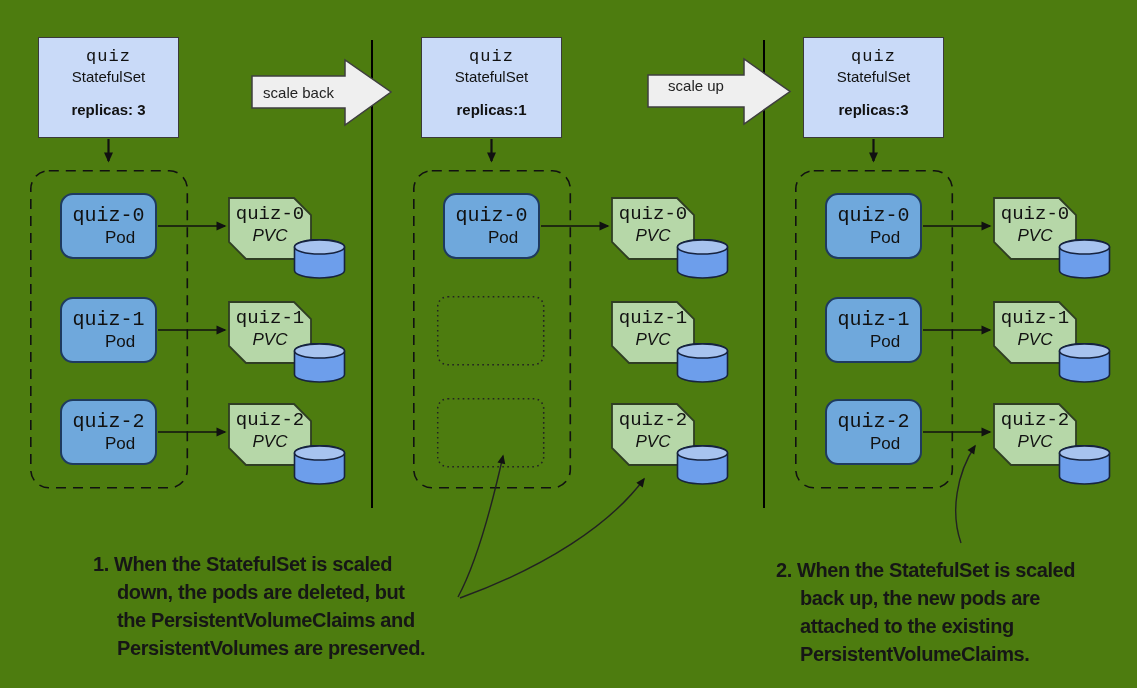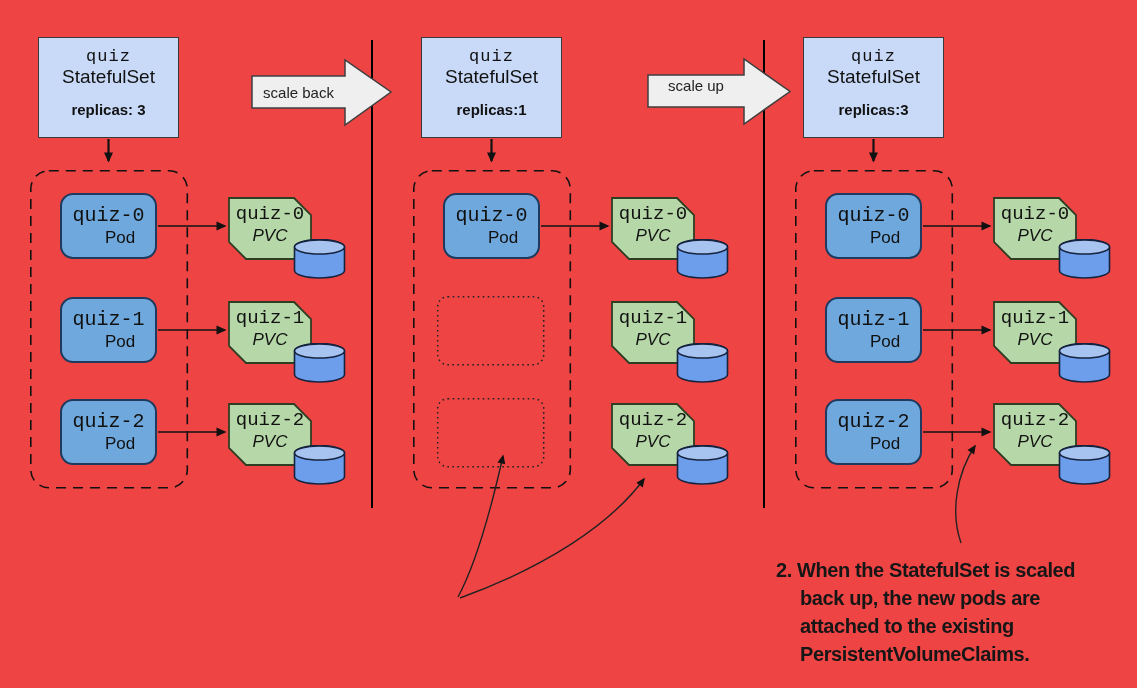--- a/index.html
+++ b/index.html
@@ -1,28 +1,28 @@
 <!DOCTYPE html>
 <html style="--statefulset-fill: #c9daf8; --pod-fill: #6fa8dc; --pvc-fill: #b6d7a8; --volume-fill: #6d9eeb; --volume-top-fill: #a7c3ef; --transition-arrow-fill: #efefef;"><head>
 <meta charset="utf-8">
 <style>
   html,body{margin:0;padding:0;background:#fff;}
   .stage{
-    position:relative;width:1137px;height:688px;overflow:hidden;background:#ef4444;
+    position:relative;width:1137px;height:688px;overflow:hidden;background:#4d7c0f;
     font-family:"Liberation Sans",sans-serif;color:#111;
   }
   .mono{font-family:"Liberation Mono","DejaVu Sans Mono",monospace;}
   
   .ss-box{
     position:absolute;width:141px;height:101px;box-sizing:border-box;
     background:var(--statefulset-fill,#c9daf8);border:1.5px solid #3a3a3a;
     text-align:center;padding-top:9px;
   }
   .ss-name{font-size:17px;line-height:20px;letter-spacing:1px;}
-  .ss-kind{font-size:19px;line-height:19px;}
+  .ss-kind{font-size:15px;line-height:19px;}
   .ss-replicas{font-size:15px;line-height:18px;margin-top:15px;font-weight:bold;}
   
   .pod{
     position:absolute;width:97px;height:66px;box-sizing:border-box;
     background:var(--pod-fill,#6fa8dc);border:2px solid #1e3a5f;border-radius:13px;
     text-align:center;padding-top:9px;
   }
   .pod-name{font-size:20px;line-height:24px;}
   .pod-kind{font-size:17px;line-height:20px;margin-left:23px;}
   
@@ -261,18 +261,22 @@
     <line x1="923" y1="432" x2="990" y2="432" stroke="#111" stroke-width="1.5" marker-end="url(#ah)"></line>
 
     <path d="M458,597 C478,560 492,505 503,456" fill="none" stroke="#222" stroke-width="1.4" marker-end="url(#ah-sm)"></path>
     <path d="M460,598 C545,567 610,525 644,479" fill="none" stroke="#222" stroke-width="1.4" marker-end="url(#ah-sm)"></path>
     <path d="M961,543 C950,512 957,473 975,446" fill="none" stroke="#222" stroke-width="1.4" marker-end="url(#ah-sm)"></path>
   </svg>
 
   <div class="trans-label" style="left:252px;top:76px;width:93px;height:32px">scale back</div>
   <div class="trans-label" style="left:648px;top:75px;width:96px;height:20px">scale up</div>
 
+  <div class="annot" style="left:93px;top:550px;width:430px">1. When the StatefulSet is scaled
+down, the pods are deleted, but
+the PersistentVolumeClaims and
+PersistentVolumes are preserved.</div>
   <div class="annot" style="left:776px;top:556px;width:370px">2. When the StatefulSet is scaled
 back up, the new pods are
 attached to the existing
 PersistentVolumeClaims.</div>
 
 </div>
 
 </body></html>

